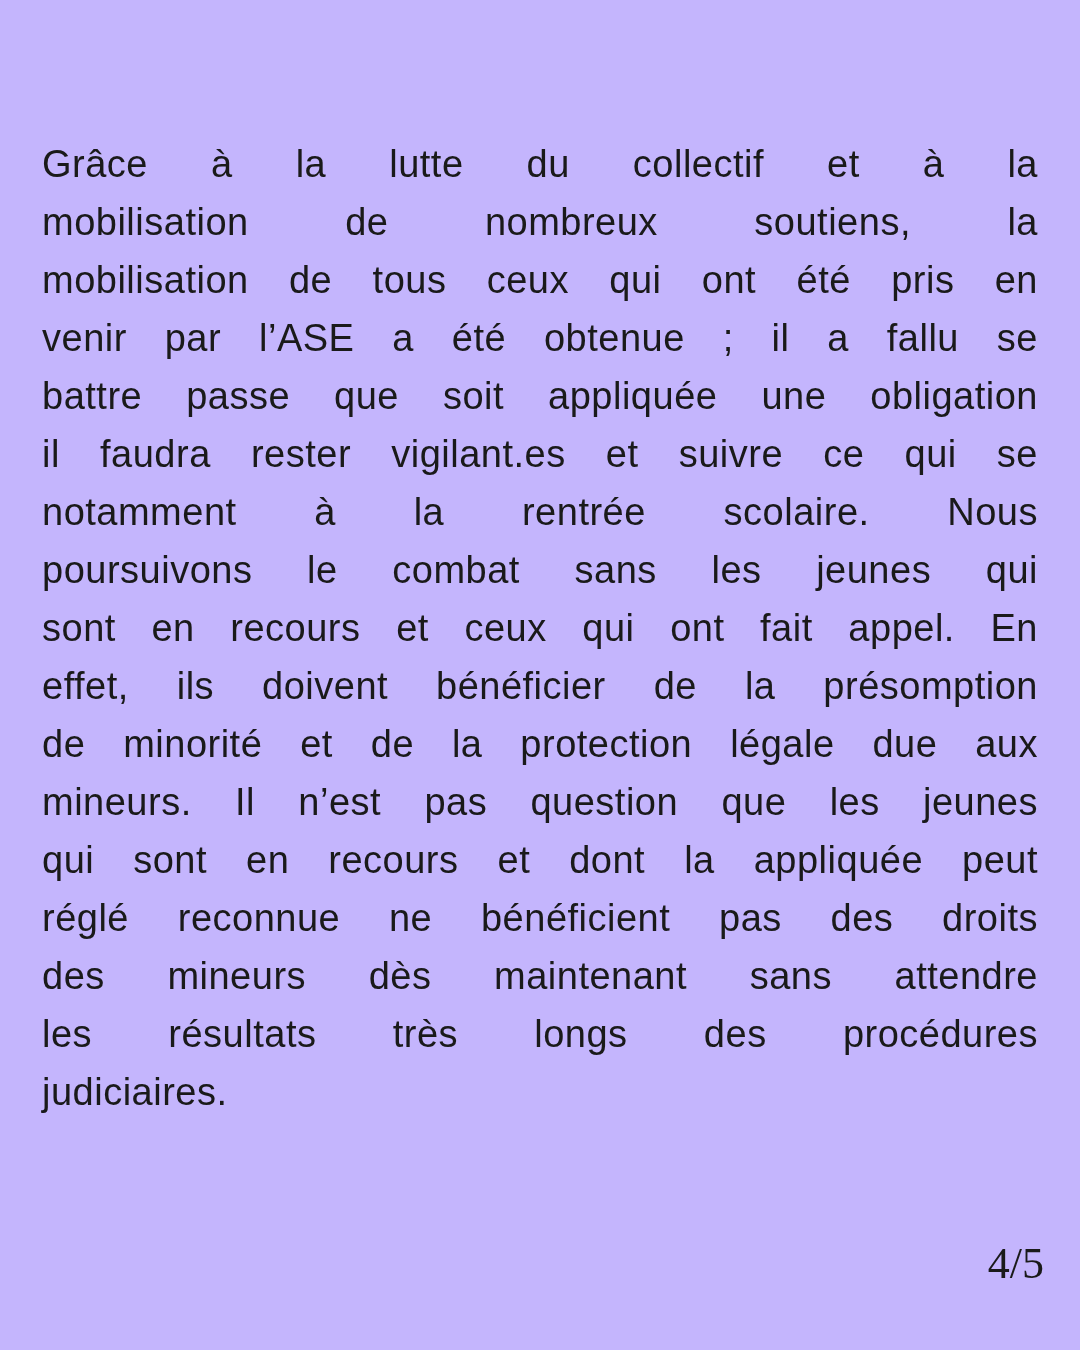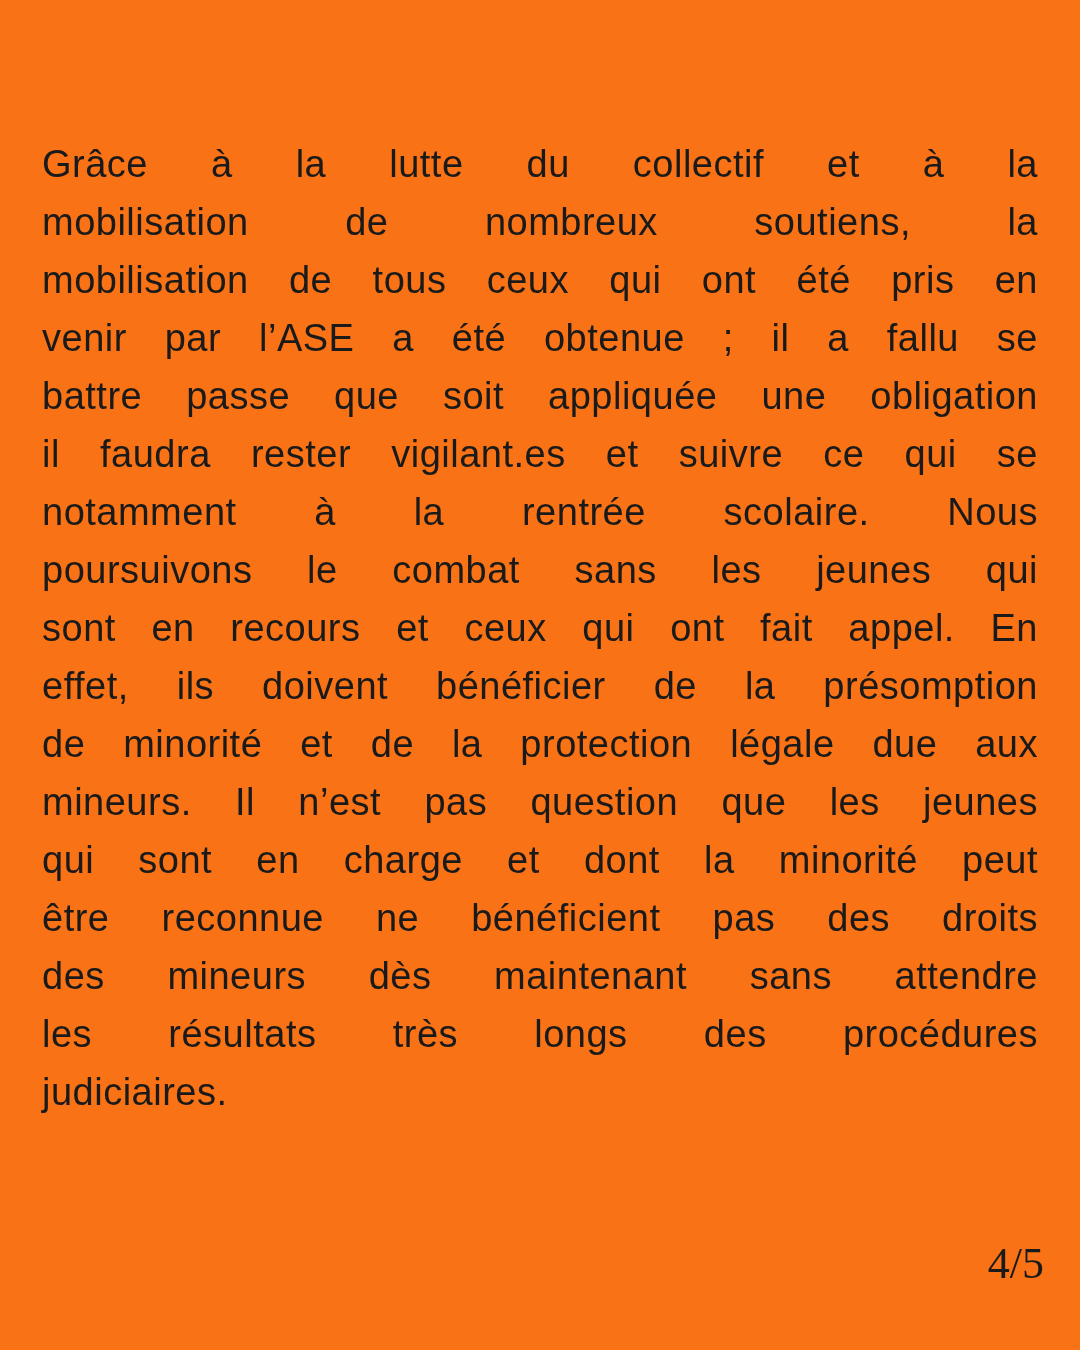--- a/index.html
+++ b/index.html
@@ -4,21 +4,21 @@
 <style>
   html, body {
     margin: 0;
     padding: 0;
     background: #ffffff;
   }
   .page {
     position: relative;
     width: 1080px;
     height: 1350px;
-    background: #f97316;
+    background: #c4b5fd;
     overflow: hidden;
     font-family: "Liberation Sans", sans-serif;
   }
   .body-text {
     position: absolute;
     top: 135px;
     left: 42px;
     width: 996px;
     color: #1a1a1a;
     font-size: 38px;
@@ -55,20 +55,20 @@
       <div class="text-line">mobilisation de tous ceux qui ont été pris en</div>
       <div class="text-line">venir par l’ASE a été obtenue ; il a fallu se</div>
       <div class="text-line">battre passe que soit appliquée une obligation</div>
       <div class="text-line">il faudra rester vigilant.es et suivre ce qui se</div>
       <div class="text-line">notamment à la rentrée scolaire. Nous</div>
       <div class="text-line">poursuivons le combat sans les jeunes qui</div>
       <div class="text-line">sont en recours et ceux qui ont fait appel. En</div>
       <div class="text-line">effet, ils doivent bénéficier de la présomption</div>
       <div class="text-line">de minorité et de la protection légale due aux</div>
       <div class="text-line">mineurs. Il n’est pas question que les jeunes</div>
-      <div class="text-line">qui sont en charge et dont la minorité peut</div>
-      <div class="text-line">être reconnue ne bénéficient pas des droits</div>
+      <div class="text-line">qui sont en recours et dont la appliquée peut</div>
+      <div class="text-line">réglé reconnue ne bénéficient pas des droits</div>
       <div class="text-line">des mineurs dès maintenant sans attendre</div>
       <div class="text-line">les résultats très longs des procédures</div>
       <div class="text-line">judiciaires.</div>
     </div>
   <div class="page-number">4/5</div>
 </div>
 
 </body></html>

